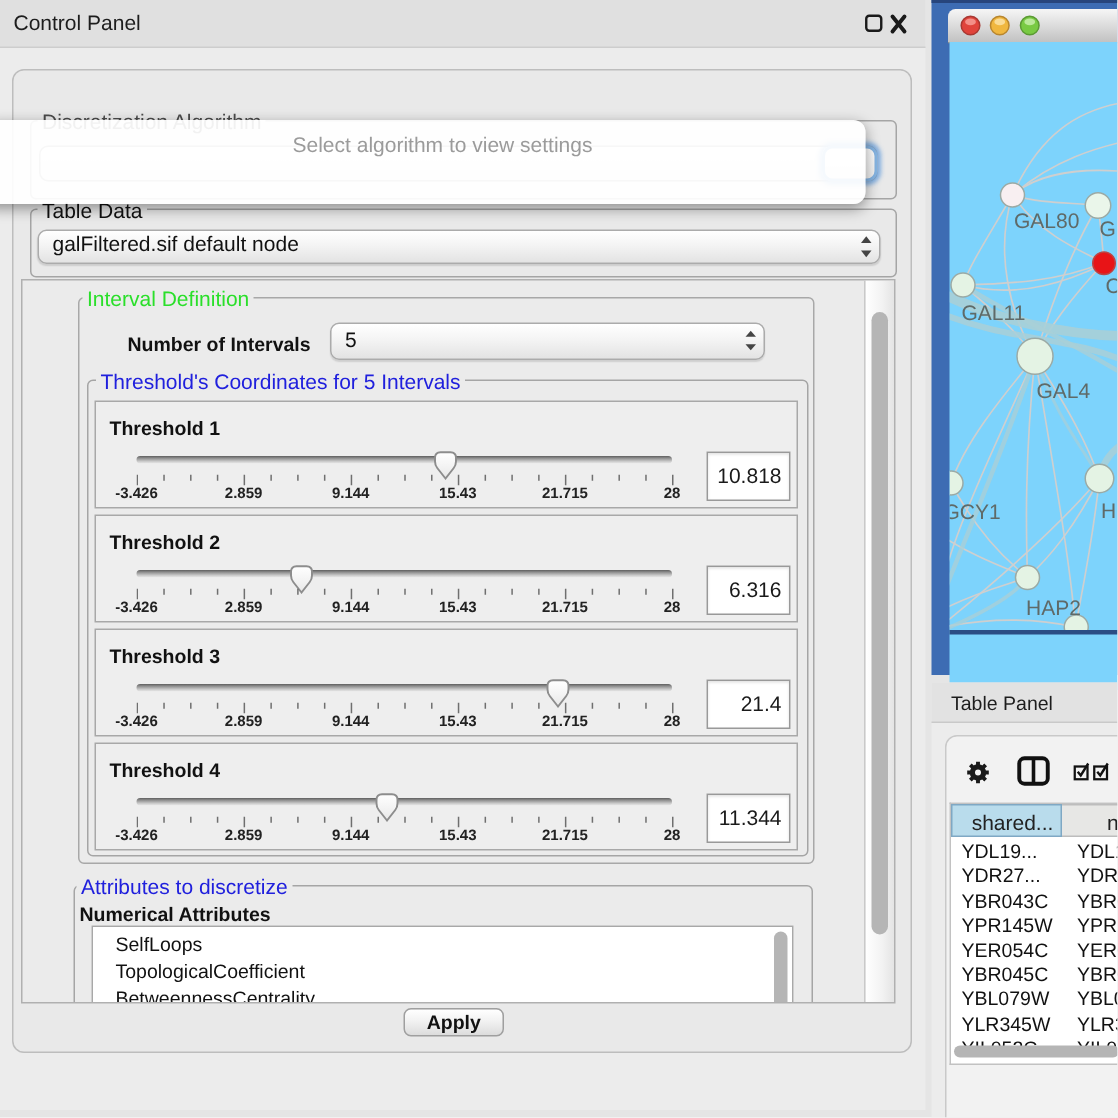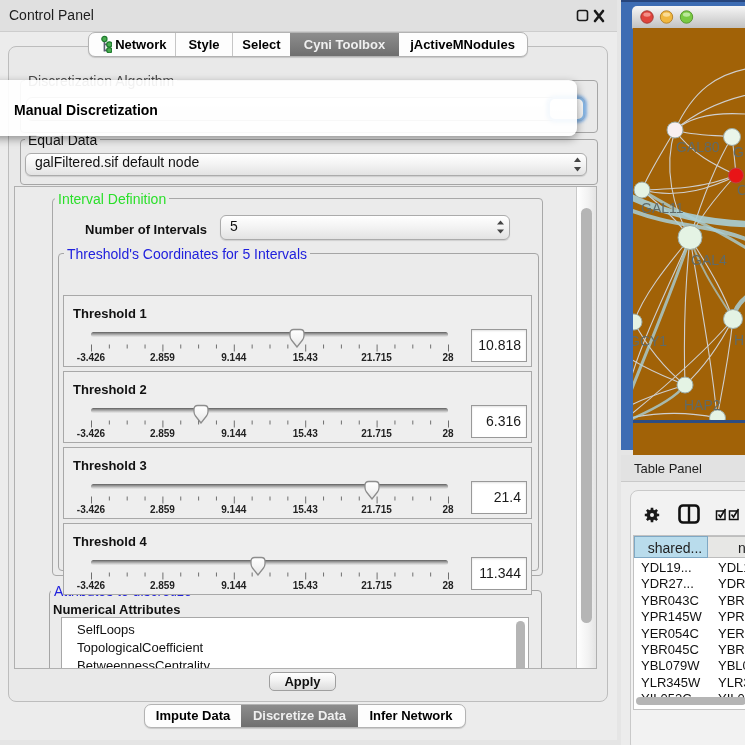--- a/index.html
+++ b/index.html
@@ -5,21 +5,21 @@
   html,body{margin:0;padding:0;}
   body{font-family:"Liberation Sans",sans-serif;}
   #page{position:relative;width:745px;height:745px;background:#e5e5e5;overflow:hidden;}
   .abs{position:absolute;}
   .grp{position:absolute;border:1px solid #a5a5a5;border-radius:4px;}
   .grptitle{position:absolute;font-size:14px;line-height:14px;padding:0 3px;background:#e9e9e9;white-space:nowrap;}
   .combo{position:absolute;border:1px solid #ababab;border-radius:6px;background:linear-gradient(180deg,#ffffff 0%,#f4f4f4 45%,#e3e3e3 100%);box-shadow:0 1px 1px rgba(0,0,0,0.12);}
   .combo .ctext{position:absolute;left:9px;top:2px;font-size:14px;color:#111;}
   .seg{display:inline-block;height:100%;line-height:23px;font-size:13px;font-weight:bold;color:#000;text-align:center;vertical-align:top;}
   .segsel{background:linear-gradient(180deg,#8d8d8d,#6f6f6f);color:#f0f0f0;}
-  .row{position:absolute;left:48px;width:467px;height:70px;background:#eeeeee;border:1px solid #a8a8a8;margin-top:28px;}
+  .row{position:absolute;left:48px;width:467px;height:70px;background:#eeeeee;border:1px solid #a8a8a8;}
   .rlabel{position:absolute;left:9px;top:10px;font-weight:bold;font-size:13px;color:#111;}
   .track{position:absolute;left:27px;top:36px;width:357px;height:5px;border-radius:3px;background:linear-gradient(180deg,#5e5e5e 0%,#909090 30%,#c8c8c8 70%,#eaeaea 100%);}
   .vbox{position:absolute;left:407px;top:33px;width:49px;height:31px;background:#ffffff;border:1px solid #999;box-shadow:inset 0 1px 2px rgba(0,0,0,0.12);font-size:14px;color:#1a1a1a;text-align:right;line-height:31px;padding-right:5px;}
   .tlbl{position:absolute;top:56px;font-size:10px;font-weight:bold;color:#222;white-space:nowrap;transform:translateX(-50%);}
   .thumb{position:absolute;top:32px;width:17px;height:20px;transform:translateX(-50%);}
   .li{position:absolute;left:15px;font-size:13px;color:#111;white-space:nowrap;}
 </style>
 </head>
 <body>
 <div id="page">
@@ -27,37 +27,29 @@
 <div class="abs" style="left:0;top:0;width:617px;height:740px;background:#ececec;"></div>
 <div class="abs" style="left:0;top:0;width:617px;height:31px;background:#e0e0e0;border-bottom:1px solid #cdcdcd;"></div>
 <div class="abs" style="left:9px;top:7px;font-size:14px;color:#1d1d1d;">Control Panel</div>
 <svg class="abs" style="left:575px;top:8px;" width="34" height="16" viewBox="0 0 34 16">
   <rect x="2.5" y="2.5" width="10" height="10" rx="2" fill="none" stroke="#1a1a1a" stroke-width="1.6"></rect>
   <path d="M20 3 L28 13 M28 3 L20 13" stroke="#1a1a1a" stroke-width="2.6" stroke-linecap="round"></path>
 </svg>
 
 <div class="abs" style="left:8px;top:46px;width:598px;height:654px;background:#e9e9e9;border:1px solid #bdbdbd;border-radius:8px;"></div>
 
-<div class="abs" style="left:88px;top:32px;width:438px;height:23px;background:#fdfdfd;border:1px solid #b3b3b3;border-radius:7px;overflow:hidden;box-shadow:0 1px 1px rgba(0,0,0,0.15);white-space:nowrap;">
-  <div class="seg" style="width:87px;border-right:1px solid #c6c6c6;box-sizing:border-box;"><svg width="14" height="18" viewBox="0 0 14 18" style="vertical-align:-4px;">
-          <path d="M6.4 4 L6.4 16.6 M6.4 9.4 L11 9.4 M6.4 15.4 L11 15.4" stroke="#5a5f72" stroke-width="1.6" fill="none"></path>
-          <circle cx="6.4" cy="4" r="2.6" fill="#4aad50" stroke="#1e7a2e" stroke-width="1.2"></circle>
-          <circle cx="11.3" cy="9.4" r="2.6" fill="#4aad50" stroke="#1e7a2e" stroke-width="1.2"></circle>
-          <circle cx="11.3" cy="15.2" r="2.6" fill="#4aad50" stroke="#1e7a2e" stroke-width="1.2"></circle>
-        </svg> Network</div><div class="seg" style="width:57px;border-right:1px solid #c6c6c6;box-sizing:border-box;">Style</div><div class="seg" style="width:57px;box-sizing:border-box;">Select</div><div class="seg segsel" style="width:109px;">Cyni Toolbox</div><div class="seg" style="width:127px;">jActiveMNodules</div>
-</div>
 
 <div class="grp" style="left:20px;top:80px;width:576px;height:51px;border-radius:4px;"></div>
 <div class="grptitle" style="left:25px;top:74px;color:#4a4a4a;">Discretization Algorithm</div>
 
 <div class="abs" style="left:26px;top:97px;width:559px;height:24px;border:1px solid #9a9a9a;border-radius:6px;background:linear-gradient(180deg,#fbfbfb,#e8e8e8);box-sizing:border-box;"></div>
     <div class="abs" style="left:548px;top:97px;width:37px;height:24px;border:2px solid #85b4e2;border-radius:7px;background:linear-gradient(180deg,#fdfdfd,#ededed);box-shadow:0 0 3px 2px rgba(96,155,220,0.75);box-sizing:border-box;"></div>
 
 <div class="grp" style="left:20px;top:139px;width:576px;height:44px;"></div>
-<div class="grptitle" style="left:25px;top:133px;color:#111;">Equal Data</div>
+<div class="grptitle" style="left:25px;top:133px;color:#111;">Table Data</div>
 <div class="combo" style="left:25px;top:153px;width:560px;height:21px;">
   <span class="ctext" style="top:0;text-align:center;">galFiltered.sif default node</span>
   <svg class="abs" style="right:4px;top:3px;" width="9" height="15" viewBox="0 0 9 15">
         <path d="M4.5 0.5 L8 5 L1 5 Z" fill="#444"></path>
         <path d="M4.5 14.5 L8 10 L1 10 Z" fill="#444"></path>
       </svg>
 </div>
 
 <div id="scrollpane" class="abs" style="left:14px;top:186px;width:581px;height:481px;background:#ebebeb;border:1px solid #b0b0b0;overflow:hidden;">
 
@@ -261,40 +253,37 @@
         <div class="tlbl" style="left:169.8px;">9.144</div>
         <div class="tlbl" style="left:241.20000000000002px;">15.43</div>
         <div class="tlbl" style="left:312.6px;">21.715</div>
         <div class="tlbl" style="left:384px;">28</div>
         <div class="vbox">11.344</div>
       </div>
     </div>
 
 <div class="abs" style="left:269px;top:672px;width:67px;height:19px;background:linear-gradient(180deg,#ffffff,#f2f2f2 45%,#dcdcdc);border:1px solid #9f9f9f;border-radius:5px;font-size:13px;font-weight:bold;color:#111;text-align:center;line-height:18px;box-sizing:border-box;">Apply</div>
 
-<div class="abs" style="left:144px;top:704px;width:320px;height:22px;background:#fdfdfd;border:1px solid #b3b3b3;border-radius:7px;overflow:hidden;box-shadow:0 1px 1px rgba(0,0,0,0.15);white-space:nowrap;">
-  <div class="seg" style="width:96px;line-height:22px;">Impute Data</div><div class="seg segsel" style="width:117px;line-height:22px;">Discretize Data</div><div class="seg" style="width:106px;line-height:22px;">Infer Network</div>
-</div>
 
 <div class="abs" style="left:-12px;top:80px;width:589px;height:56px;background:rgba(255,255,255,0.92);border-radius:8px;box-shadow:0 3px 9px rgba(0,0,0,0.38);"></div>
-<div class="abs" style="left:14px;top:102px;font-size:14px;font-weight:bold;color:#000;">Manual Discretization</div>
+<div class="abs" style="left:195px;top:88px;font-size:14px;color:#9b9b9b;">Select algorithm to view settings</div>
 
 <div class="abs" style="left:621px;top:0;width:124px;height:450px;background:#3d6cb3;"></div>
 <div class="abs" style="left:621px;top:0;width:124px;height:2px;background:#27457c;"></div>
 <div class="abs" style="left:632px;top:6px;width:113px;height:22px;background:linear-gradient(180deg,#f6f6f6,#dcdcdc 50%,#c2c2c2);border-bottom:1px solid #8e8e8e;border-top-left-radius:5px;"></div>
 <svg class="abs" style="left:638px;top:9px;" width="60" height="16" viewBox="0 0 60 16">
   <circle cx="9" cy="8" r="6.2" fill="#e0443c" stroke="#a83832" stroke-width="1"></circle>
   <ellipse cx="9" cy="5.6" rx="3.6" ry="2.2" fill="#f59890" opacity="0.9"></ellipse>
   <circle cx="28.5" cy="8" r="6.2" fill="#f0b73f" stroke="#b8862e" stroke-width="1"></circle>
   <ellipse cx="28.5" cy="5.6" rx="3.6" ry="2.2" fill="#fbe0a0" opacity="0.9"></ellipse>
   <circle cx="48.5" cy="8" r="6.2" fill="#79ca43" stroke="#5b9a34" stroke-width="1"></circle>
   <ellipse cx="48.5" cy="5.6" rx="3.6" ry="2.2" fill="#c2ecA4" opacity="0.9"></ellipse>
 </svg>
 
-<div class="abs" style="left:633px;top:28px;width:112px;height:432px;background:#a16207;overflow:hidden;">
+<div class="abs" style="left:633px;top:28px;width:112px;height:432px;background:#7dd3fc;overflow:hidden;">
 <svg width="112" height="392" viewBox="0 0 112 392">
   <g fill="none" stroke="#cfcfcf" stroke-width="1.1">
     <path d="M42,102 C60,62 85,45 118,40"></path>
     <path d="M42,102 C70,78 100,70 118,66"></path>
     <path d="M42,102 C22,136 14,148 9,162"></path>
     <path d="M42,102 C58,126 84,138 103,147"></path>
     <path d="M42,102 C60,108 85,107 99,109"></path>
     <path d="M99,109 C84,134 70,168 57,210"></path>
     <path d="M9,162 C28,178 44,192 57,210"></path>
     <path d="M9,162 C48,172 82,158 103,148"></path>

